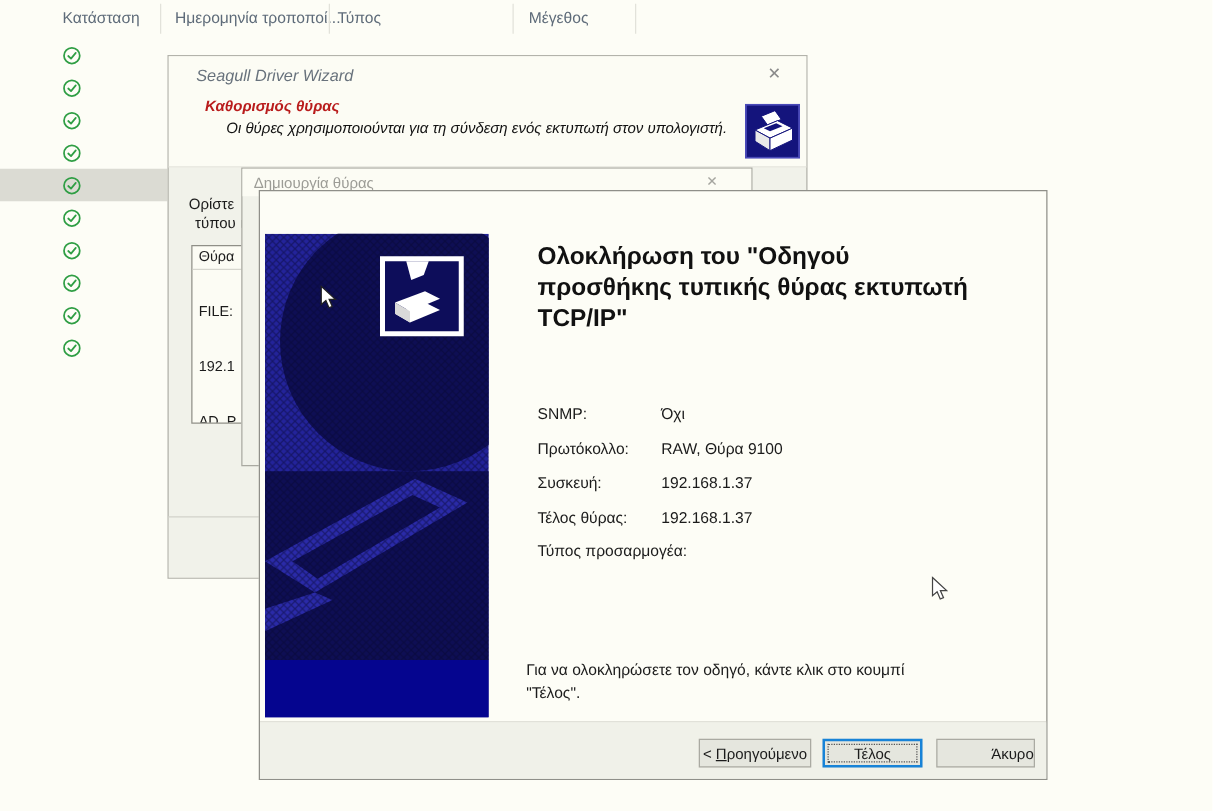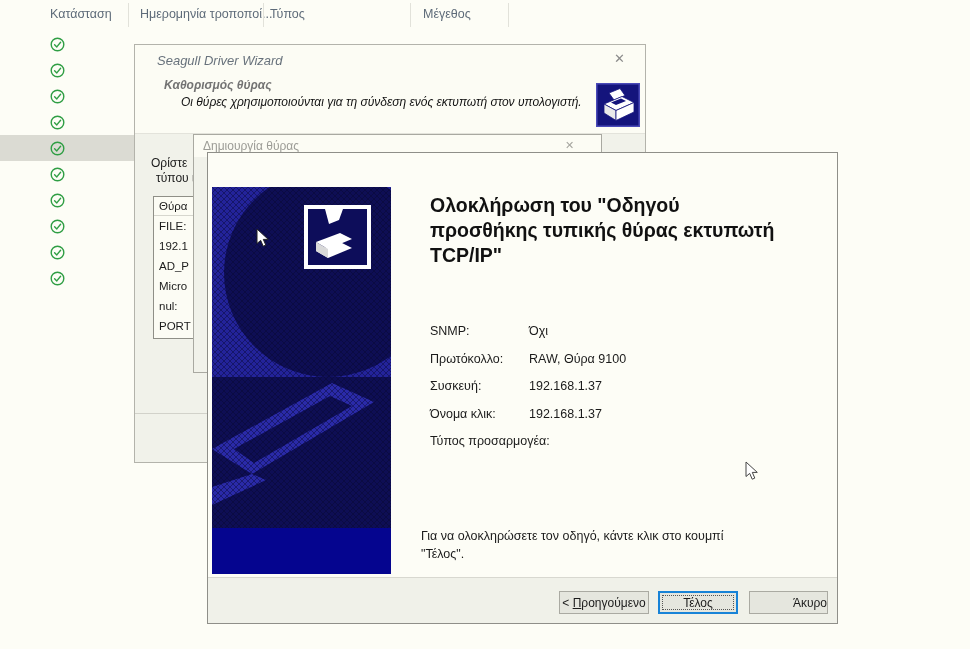--- a/index.html
+++ b/index.html
@@ -15,28 +15,28 @@
   .col-divider{position:absolute;top:3px;height:24px;width:1px;background:#e2e2da;}
   .selected-band{position:absolute;left:0;top:135px;width:134px;height:26px;background:#dbdbd3;}
   .check{position:absolute;width:15px;height:15px;}
   
   .win{position:absolute;background:#f1f2ea;border:1px solid #b3b3ab;}
   
   .seagull{left:134px;top:44px;width:512px;height:419px;z-index:2;}
   .sg-header{position:absolute;left:0;top:0;right:0;height:89px;background:#fcfcf4;border-bottom:1px solid #e3e3db;font-style:italic;}
   .sg-title{position:absolute;left:22px;top:8px;font-size:13px;color:#68727c;}
   .sg-close{position:absolute;left:479px;top:6px;font-size:13px;color:#8b8b8b;cursor:default;}
-  .sg-heading{position:absolute;left:29px;top:33px;font-weight:bold;color:#737373;}
+  .sg-heading{position:absolute;left:29px;top:33px;font-weight:bold;color:#b91c1c;}
   .sg-sub{position:absolute;left:46px;top:50px;color:#111;}
   .sg-printer{position:absolute;left:461px;top:38px;width:44px;height:44px;}
   .sg-line1{position:absolute;left:16px;top:111px;}
   .sg-line2{position:absolute;left:21px;top:126px;}
   .sg-list{position:absolute;left:18px;top:151px;width:58px;height:143px;background:#fcfcf4;border:1px solid #8f8f87;overflow:hidden;}
   .sg-list-header{height:19px;line-height:19px;padding-left:5px;font-size:11.5px;border-bottom:1px solid #d6d6ce;}
-  .sg-list-item{height:20px;line-height:20px;padding-left:5px;font-size:11.5px;white-space:nowrap;}
+  .sg-list-item{height:20px;line-height:20px;padding-left:5px;font-size:11.5px;white-space:nowrap;margin-top:24px;}
   .sg-footer{position:absolute;left:0;bottom:0;right:0;height:49px;border-top:1px solid #d2d2ca;background:#f1f2ea;}
   
   .createport{left:193px;top:134px;width:409px;height:239px;z-index:3;border-color:#a9a9a1;}
   .cp-titlebar{position:absolute;left:0;top:0;right:0;height:22px;background:#fcfcf4;}
   .cp-title{position:absolute;left:9px;top:4px;font-size:12px;color:#9c9c96;}
   .cp-close{position:absolute;left:371px;top:4px;font-size:11px;color:#a5a59f;}
   
   .tcpip{left:207px;top:152px;width:631px;height:472px;background:#fdfdf6;border-color:#8f8f89;z-index:4;}
   .tw-titlebar{position:absolute;left:0;top:0;right:0;height:27px;background:#fcfcf4;}
   .tw-title{position:absolute;left:13px;top:6px;font-size:13px;color:#1f1f1f;white-space:nowrap;}
@@ -198,21 +198,21 @@
     </div>
 
 
     <div id="propRows">
         <div class="tw-prop-label" style="top: 171px;">SNMP:</div>
         <div class="tw-prop-value" style="top: 171px;">Όχι</div>
         <div class="tw-prop-label" style="top: 198.5px;">Πρωτόκολλο:</div>
         <div class="tw-prop-value" style="top: 198.5px;">RAW, Θύρα 9100</div>
         <div class="tw-prop-label" style="top: 226px;">Συσκευή:</div>
         <div class="tw-prop-value" style="top: 226px;">192.168.1.37</div>
-        <div class="tw-prop-label" style="top: 253.5px;">Όνομα κλικ:</div>
+        <div class="tw-prop-label" style="top: 253.5px;">Τέλος θύρας:</div>
         <div class="tw-prop-value" style="top: 253.5px;">192.168.1.37</div>
         <div class="tw-prop-label" style="top: 281px;">Τύπος προσαρμογέα:</div>
         <div class="tw-prop-value" style="top: 281px;"></div>
       </div>
 
     <div class="tw-note">
       <div>Για να ολοκληρώσετε τον οδηγό, κάντε κλικ στο κουμπί</div>
       <div>"Τέλος".</div>
     </div>
 

